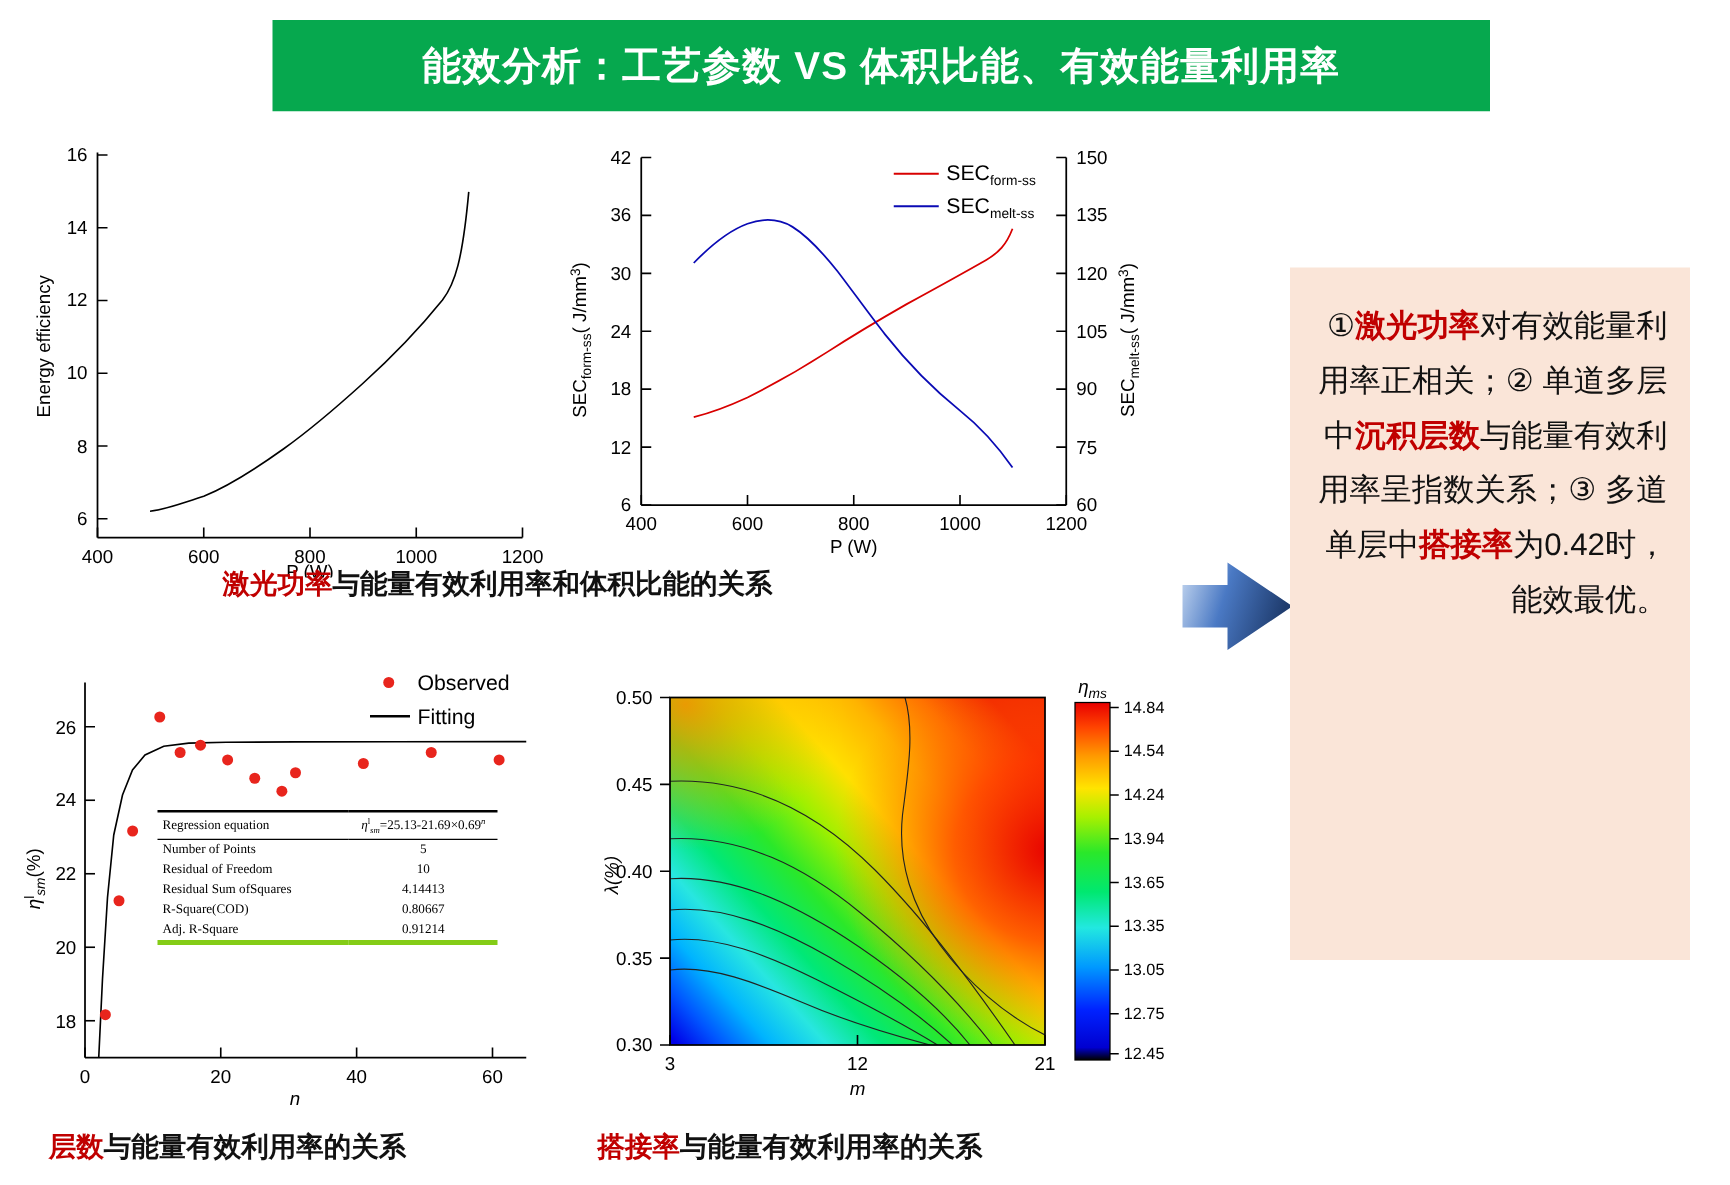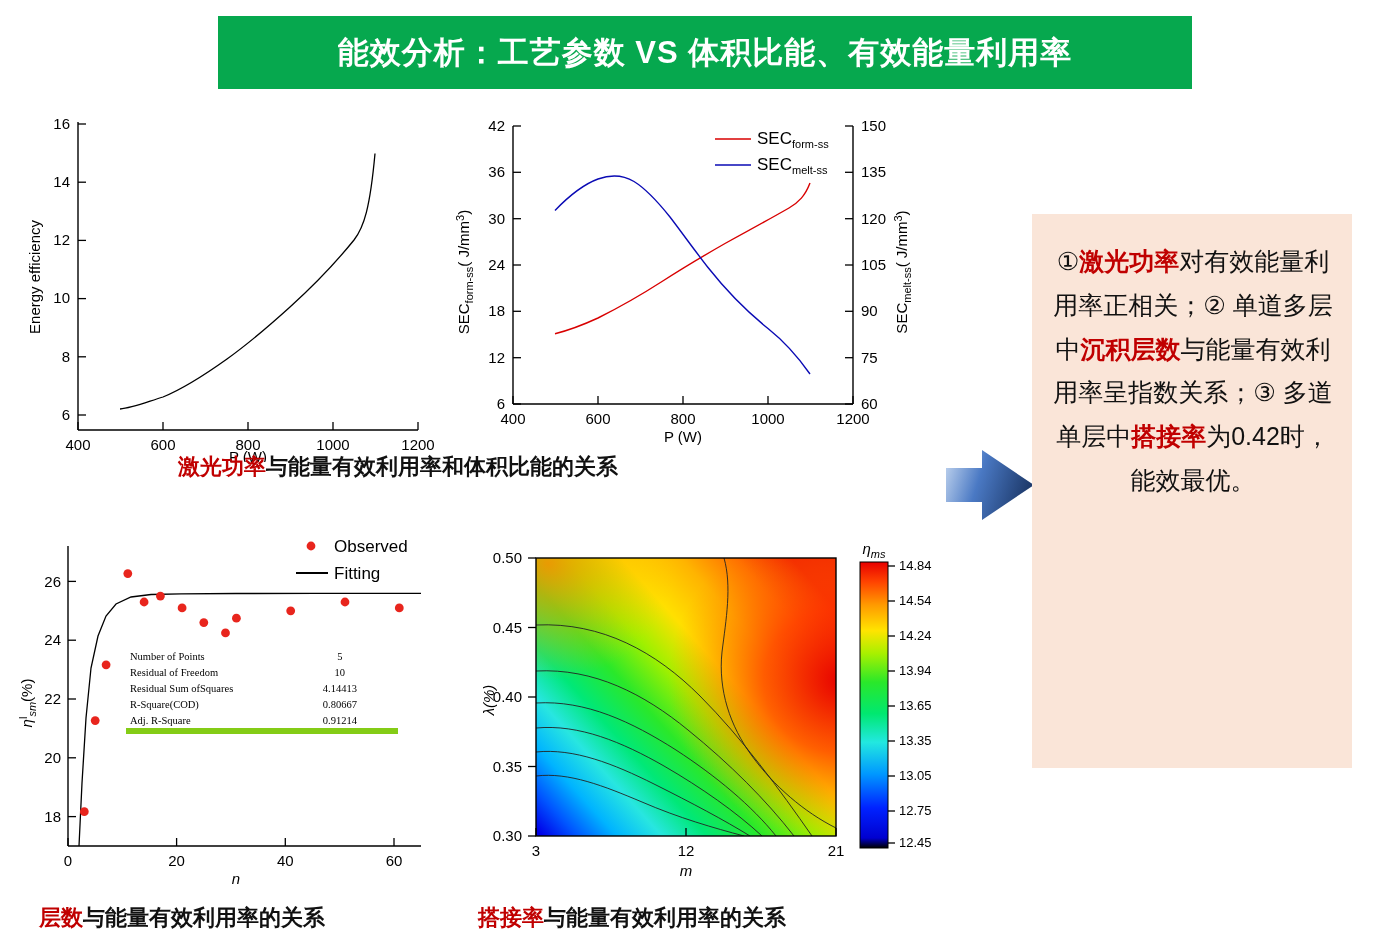--- a/index.html
+++ b/index.html
@@ -38,35 +38,35 @@
   #flow-arrow{left:944px;top:430px;width:94px;height:110px;}
 
   
   #conclusion-panel{
     left:1032px;top:214px;width:320px;height:554px;
     background:#fae5d8;
   }
   #conclusion-panel .body{
     padding:26px 18px 0 20px;
     font-size:25px;line-height:1.75;color:#111;font-weight:500;
-    text-align:center;
+    text-align:right;
   }
   #conclusion-panel .hl{color:#c00000;font-weight:bold;}
 
   
   .regtable{
     font-family:"Liberation Serif","DejaVu Serif",serif;
     font-size:10.5px;color:#000;border-collapse:collapse;
   }
   .regtable td{padding:2.5px 4px;white-space:nowrap;}
   .regtable .lcol{width:150px;}
   .regtable .rcol{width:112px;text-align:center;}
   .rule-top td{border-top:2px solid #000;}
   .rule-mid td{border-bottom:1.6px solid #000;}
-  .rule-bot td{border-bottom:6px solid #84cc16;}
+  .rule-bot td{border-bottom:4px solid #84cc16;}
 
   .legend-txt{font-size:17px;fill:#000;}
   .sub{font-size:11px;}
   .ital{font-style:italic;}
 </style>
 </head>
 <body>
 
 <div class="abs" id="title-banner">
   <span class="t">能效分析：工艺参数 VS 体积比能、有效能量利用率</span>
@@ -249,20 +249,26 @@
     <text class="legend-txt" x="318" y="24">Observed</text>
     <line x1="280" y1="45" x2="312" y2="45" stroke="#000" stroke-width="2"></line>
     <text class="legend-txt" x="318" y="51">Fitting</text>
   </g>
 </svg>
 </div>
 
 <div class="abs" style="left:126px;top:648px;width:272px;">
   <table class="regtable">
     <tbody>
+        <tr class="rule-top rule-mid">
+      <td class="lcol">Regression equation</td>
+      <td class="rcol">
+        <i>η</i><sup style="font-size:7px;">l</sup><sub style="font-size:7px;font-style:italic;">sm</sub><span>=25.13-21.69×0.69</span><sup style="font-size:7px;font-style:italic;">n</sup>
+      </td>
+    </tr>
     <tr>
       <td class="lcol">Number of Points</td>
       <td class="rcol">5</td>
     </tr>
     <tr>
       <td class="lcol">Residual of Freedom</td>
       <td class="rcol">10</td>
     </tr>
     <tr>
       <td class="lcol">Residual Sum ofSquares</td>

